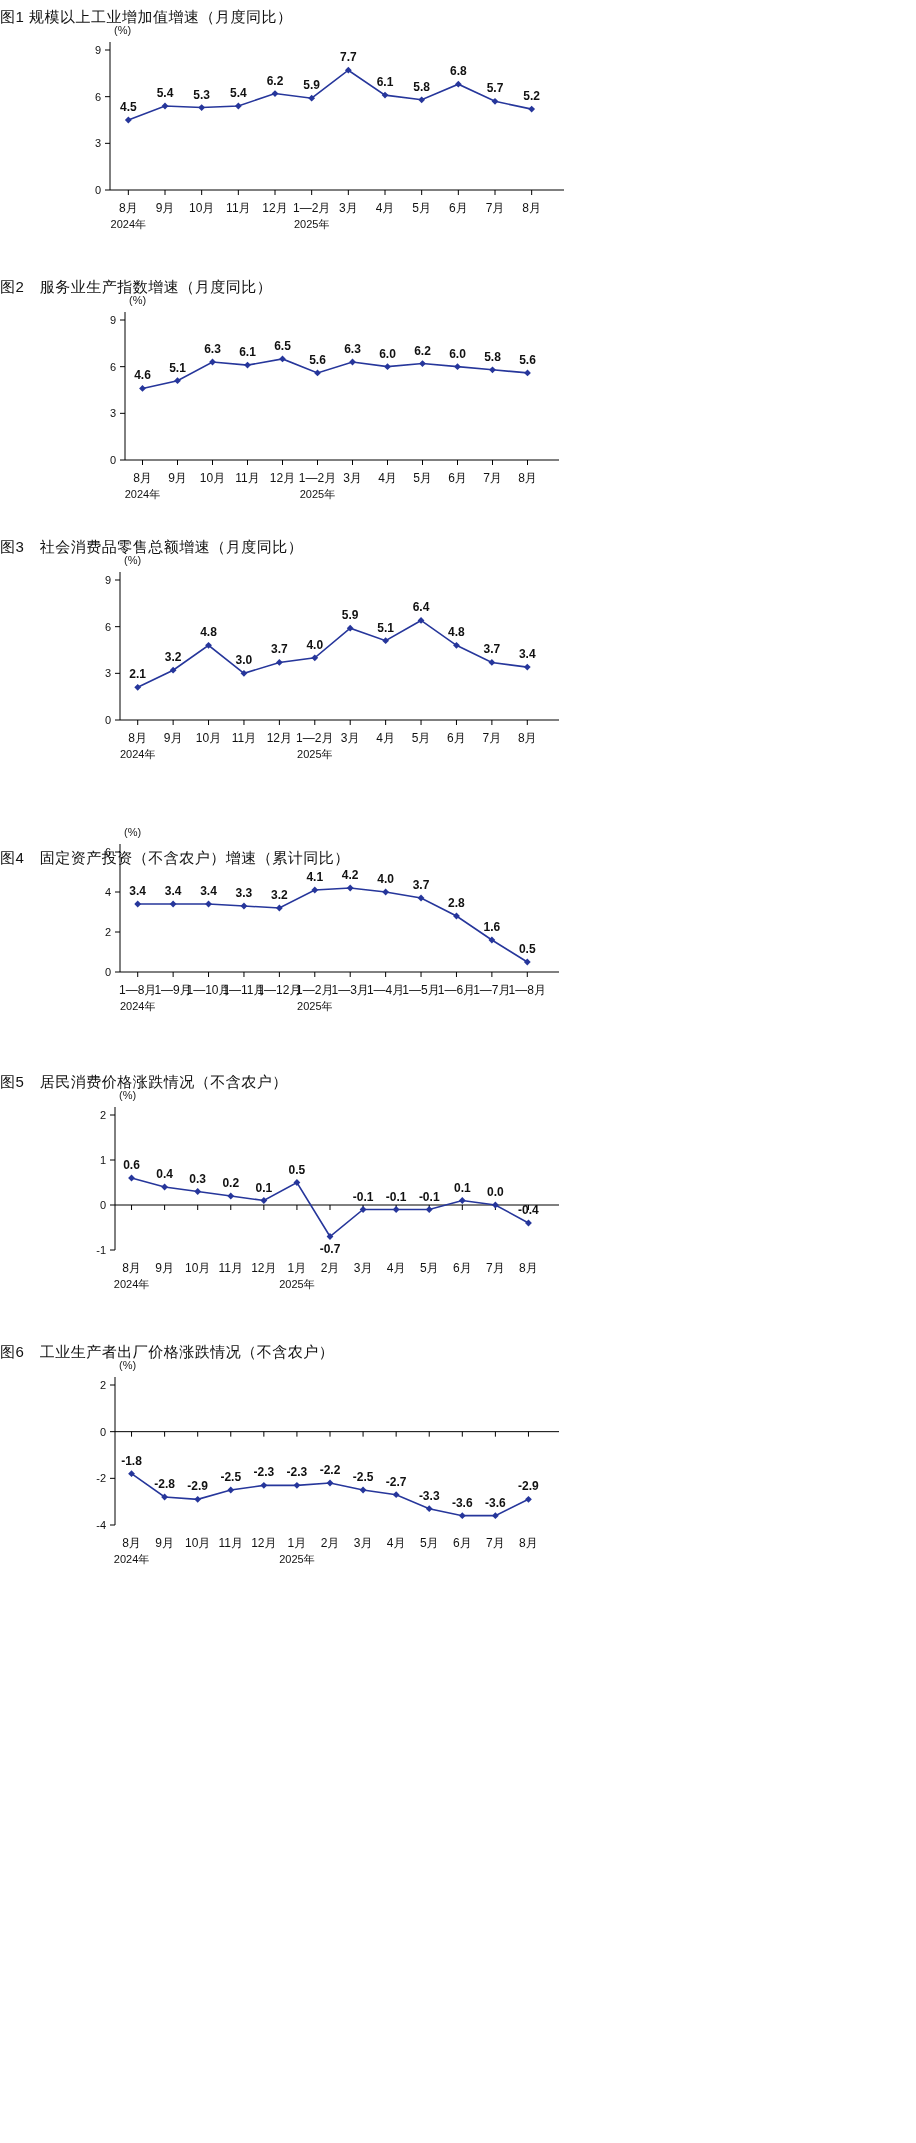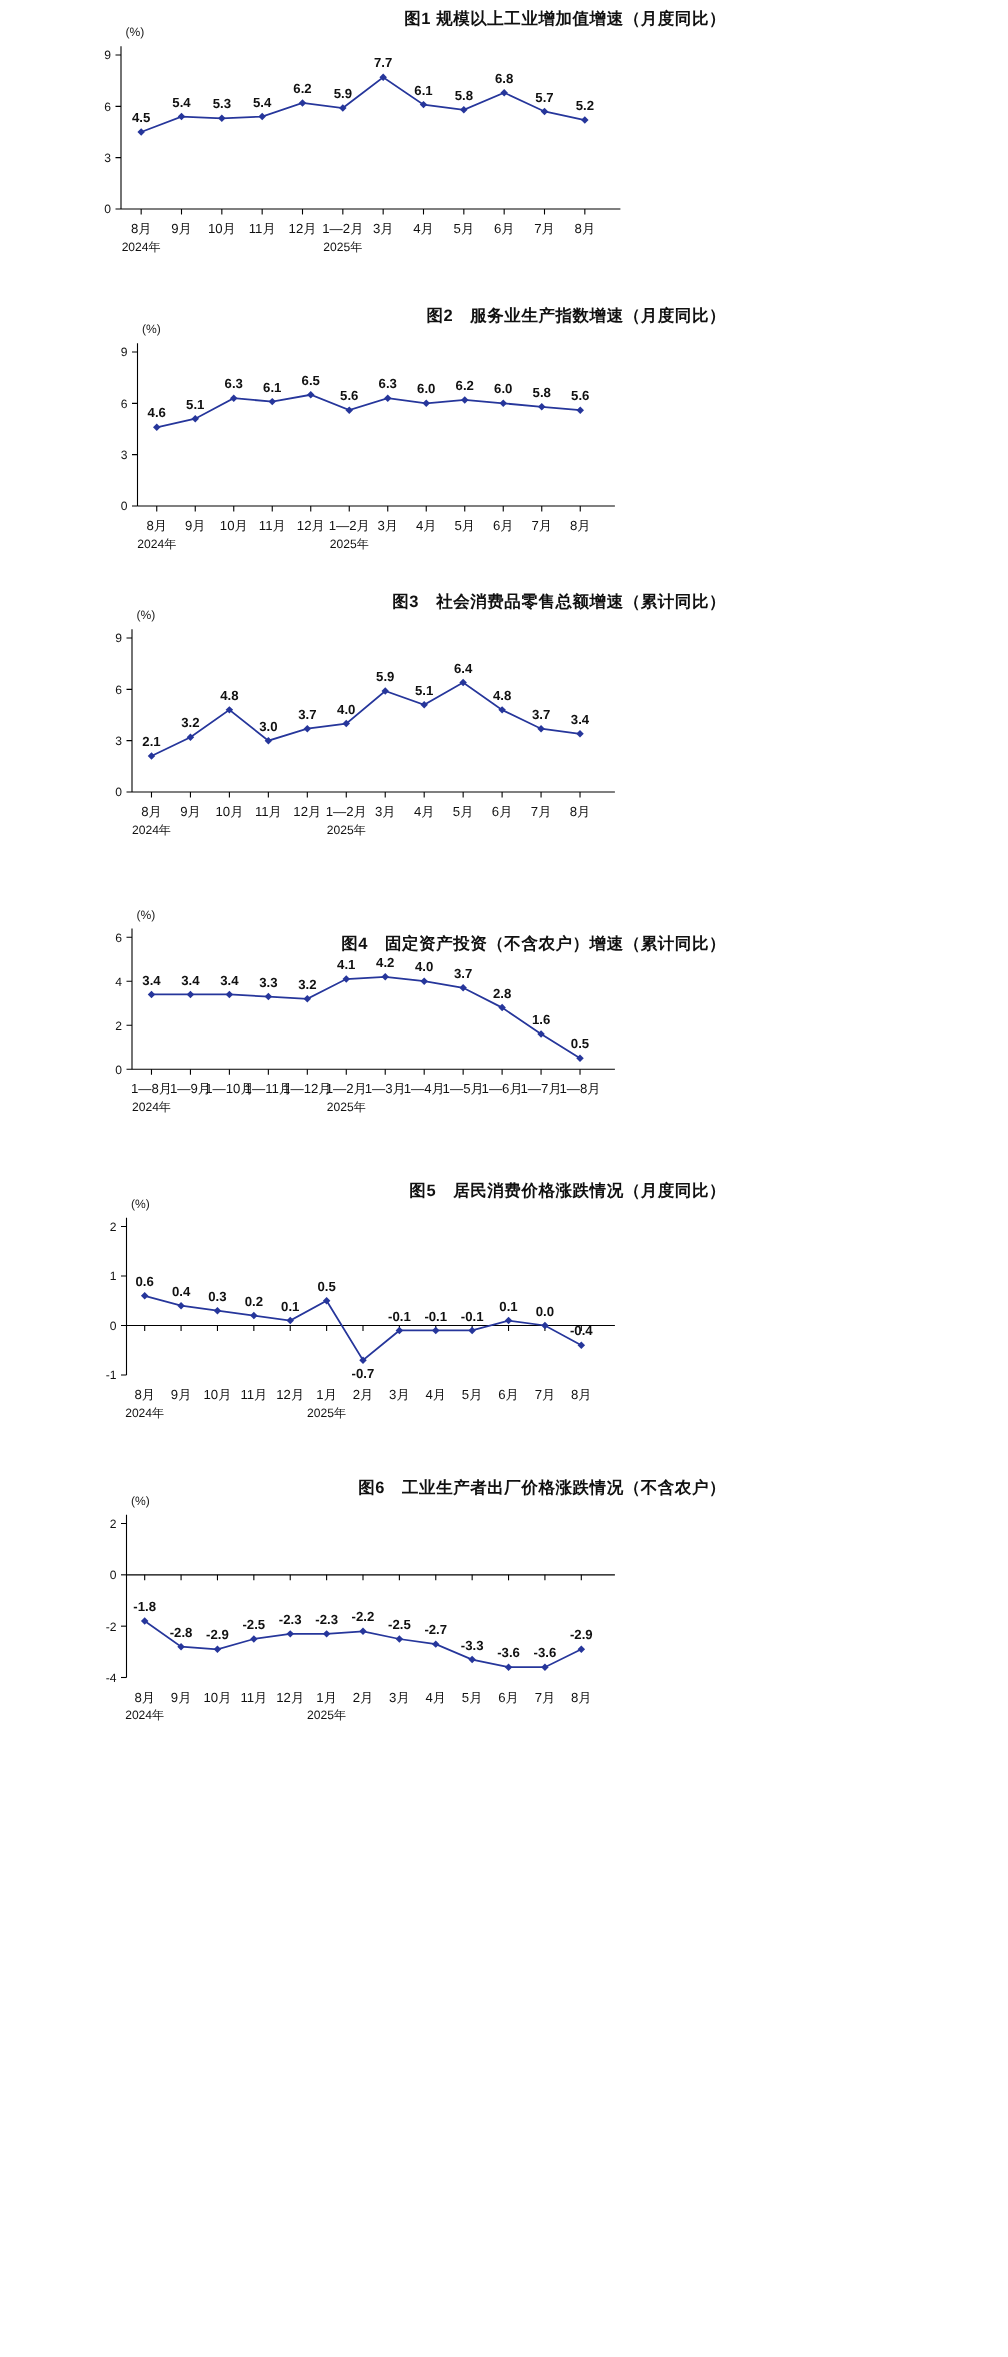--- a/index.html
+++ b/index.html
@@ -8,23 +8,23 @@
     background:#ffffff;
     font-family:"Liberation Sans","DejaVu Sans",sans-serif;
     color:#1a1a1a;
   }
   .page{width:916px;}
   .chart-block{
     width:916px;
     position:relative;
   }
   .chart-title{
-    text-align:right;
+    text-align:left;
     font-size:15px;
-    font-weight:bold;
+    font-weight:normal;
     color:#111;
     letter-spacing:0.5px;
   }
   .unit-label{
     position:absolute;
     font-size:11px;
     color:#222;
   }
   svg{display:block;}
   .axis-line{stroke:#000;stroke-width:1;}
@@ -190,21 +190,21 @@
         <text x="422.5" y="64.55555555555556" class="val-label">6.2</text>
         <polygon points="457.5,73.26666666666667 460.9,76.66666666666667 457.5,80.06666666666668 454.1,76.66666666666667" class="marker"></polygon>
         <text x="457.5" y="67.66666666666667" class="val-label">6.0</text>
         <polygon points="492.5,76.37777777777778 495.9,79.77777777777779 492.5,83.17777777777779 489.1,79.77777777777779" class="marker"></polygon>
         <text x="492.5" y="70.77777777777779" class="val-label">5.8</text>
         <polygon points="527.5,79.48888888888888 530.9,82.88888888888889 527.5,86.28888888888889 524.1,82.88888888888889" class="marker"></polygon>
         <text x="527.5" y="73.88888888888889" class="val-label">5.6</text>
       </svg>
     </div>
     <div class="chart-block" style="height: 270px; position: relative;">
-      <div class="chart-title" style="position: absolute; left: 0px; top: 13px; width: 660px;">图3　社会消费品零售总额增速（累计同比）</div>
+      <div class="chart-title" style="position: absolute; left: 0px; top: 13px; width: 660px;">图3　社会消费品零售总额增速（月度同比）</div>
       <div class="unit-label" style="left: 124px; top: 29px;">(%)</div>
       <svg width="660" height="226" viewBox="0 0 660 226" style="position: absolute; left: 0px; top: 25px;">
         <line x1="120" y1="22" x2="120" y2="170" class="axis-line"></line>
         <line x1="120" y1="170" x2="559" y2="170" class="axis-line"></line>
         <line x1="115" y1="170" x2="120" y2="170" class="tick-line"></line>
         <text x="111" y="174" class="ytick-label">0</text>
         <line x1="115" y1="123.33333333333334" x2="120" y2="123.33333333333334" class="tick-line"></line>
         <text x="111" y="127.33333333333334" class="ytick-label">3</text>
         <line x1="115" y1="76.66666666666667" x2="120" y2="76.66666666666667" class="tick-line"></line>
         <text x="111" y="80.66666666666667" class="ytick-label">6</text>
@@ -324,21 +324,21 @@
         <text x="421.04166666666663" y="67" class="val-label">3.7</text>
         <polygon points="456.4583333333333,90.6 459.8583333333333,94 456.4583333333333,97.4 453.05833333333334,94" class="marker"></polygon>
         <text x="456.4583333333333" y="85" class="val-label">2.8</text>
         <polygon points="491.875,114.6 495.275,118 491.875,121.4 488.475,118" class="marker"></polygon>
         <text x="491.875" y="109" class="val-label">1.6</text>
         <polygon points="527.2916666666666,136.6 530.6916666666666,140 527.2916666666666,143.4 523.8916666666667,140" class="marker"></polygon>
         <text x="527.2916666666666" y="131" class="val-label">0.5</text>
       </svg>
     </div>
     <div class="chart-block" style="height: 270px; position: relative;">
-      <div class="chart-title" style="position: absolute; left: 0px; top: 13px; width: 660px;">图5　居民消费价格涨跌情况（月度同比）</div>
+      <div class="chart-title" style="position: absolute; left: 0px; top: 13px; width: 660px;">图5　居民消费价格涨跌情况（不含农户）</div>
       <div class="unit-label" style="left: 119px; top: 29px;">(%)</div>
       <svg width="660" height="221" viewBox="0 0 660 221" style="position: absolute; left: 0px; top: 25px;">
         <line x1="115" y1="22" x2="115" y2="165" class="axis-line"></line>
         <line x1="115" y1="120" x2="559" y2="120" class="axis-line"></line>
         <line x1="110" y1="165" x2="115" y2="165" class="tick-line"></line>
         <text x="106" y="169" class="ytick-label">-1</text>
         <line x1="110" y1="120" x2="115" y2="120" class="tick-line"></line>
         <text x="106" y="124" class="ytick-label">0</text>
         <line x1="110" y1="75" x2="115" y2="75" class="tick-line"></line>
         <text x="106" y="79" class="ytick-label">1</text>

